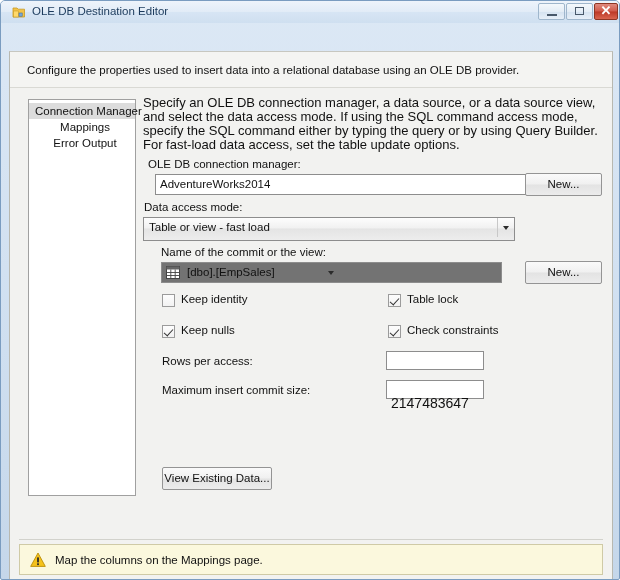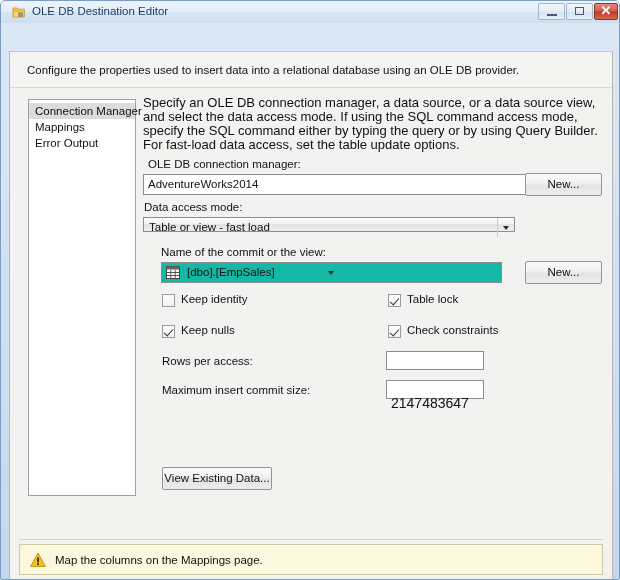--- a/index.html
+++ b/index.html
@@ -128,20 +128,21 @@
 
   
   #sidebar {
     position: absolute;
     left: 18px; top: 47px;
     width: 108px;
     height: 397px;
     background: #ffffff;
     border: 1px solid #a0a0a0;
     box-sizing: border-box;
+    text-align: center;
   }
   .side-item {
     position: relative;
     height: 16px;
     line-height: 16px;
     padding-left: 6px;
     font-size: 11.5px;
     color: #111;
     white-space: nowrap;
   }
@@ -200,21 +201,21 @@
     margin-left: -4px; margin-top: -2px;
     width: 0; height: 0;
     border-left: 4px solid transparent;
     border-right: 4px solid transparent;
     border-top: 4px solid #2b2b2b;
   }
 
   
   .combo-flat {
     position: absolute;
-    height: 15px;
+    height: 24px;
     background: linear-gradient(to bottom,#fdfdfd 0%,#f1f1f1 45%,#e4e4e4 50%,#ededed 100%);
     border: 1px solid #8d8d8d;
     box-sizing: border-box;
   }
   .combo-flat .val {
     position: absolute;
     left: 5px; top: 3px;
     font-size: 11.5px;
     color: #111;
     white-space: nowrap;
@@ -233,21 +234,21 @@
     width: 0; height: 0;
     border-left: 3.5px solid transparent;
     border-right: 3.5px solid transparent;
     border-top: 4px solid #2b2b2b;
   }
 
   
   .combo-white {
     position: absolute;
     height: 21px;
-    background: #14b8a6;
+    background: #737373;
     border: 1px solid #8d8d8d;
     box-sizing: border-box;
     padding-left: 44px;
   }
   .combo-white .val {
     position: absolute;
     left: 25px; top: 3px;
     font-size: 11.5px;
     color: #111;
     white-space: nowrap;
@@ -425,21 +426,21 @@
           <span>Error Output</span>
         </div>
       </div>
     </div>
 
     <div id="pane">
 
       <div class="instr">Specify an OLE DB connection manager, a data source, or a data source view, and select the data access mode. If using the SQL command access mode, specify the SQL command either by typing the query or by using Query Builder. For fast-load data access, set the table update options.</div>
 
       <div class="fld-label" style="left:5px; top:62px;">OLE DB connection manager:</div>
-      <div class="combo-classic" style="left:0px; top:78px; width:430px;">
+      <div class="combo-classic" style="left:12px; top:78px; width:430px;">
         <span class="val">AdventureWorks2014</span>
         <span class="drop">
             <i class="arrow-dn"></i>
           </span>
       </div>
       <div class="pbtn" style="left:382px; top:77px; width:77px;">New...</div>
 
       <div class="fld-label" style="left:1px; top:105px;">Data access mode:</div>
       <div class="combo-flat" style="left:0px; top:121px; width:372px;">
         <span class="val">Table or view - fast load</span>

